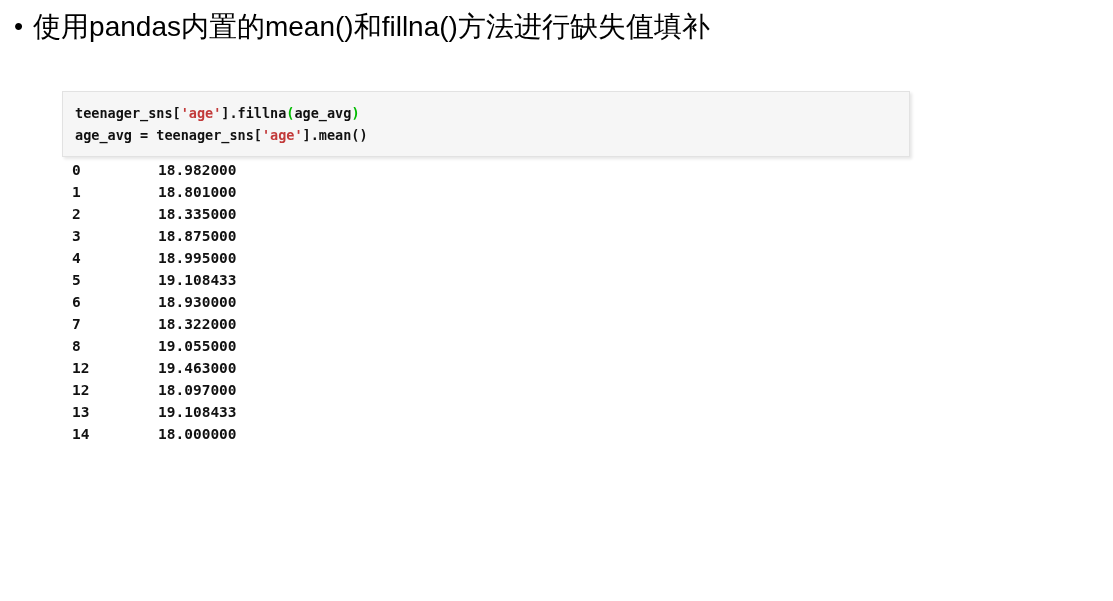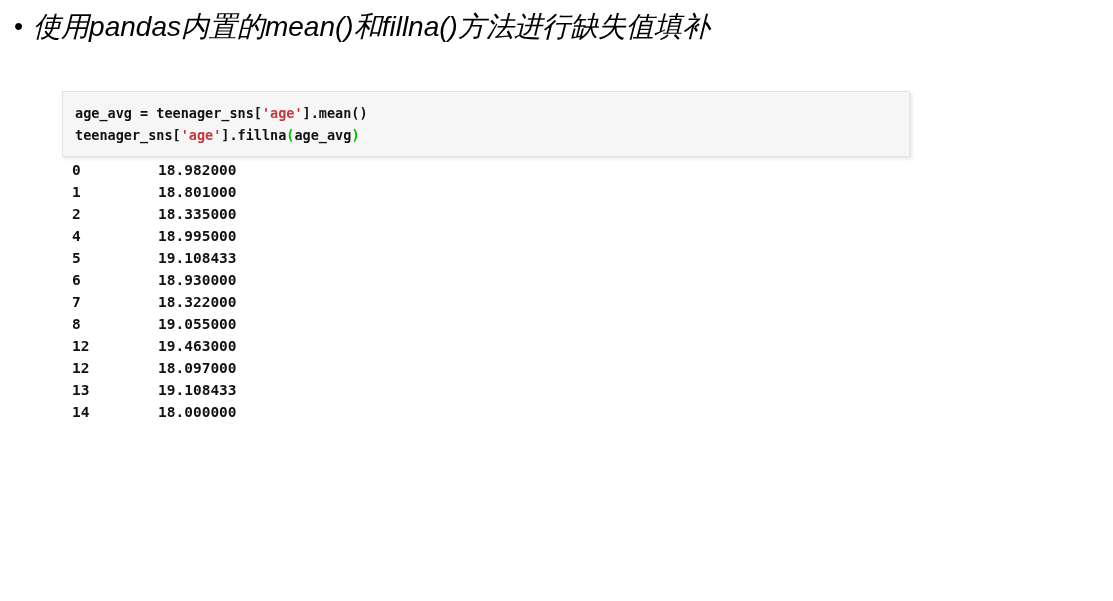--- a/index.html
+++ b/index.html
@@ -31,21 +31,20 @@
     line-height: 34px;
     margin-right: 10px;
     color: #000;
   }
   #slide-title .title-text {
     font-size: 28px;
     line-height: 36px;
     letter-spacing: 0px;
     color: #000000;
     font-family: "Liberation Sans", "DejaVu Sans", sans-serif;
-    font-style: italic;
   }
 
   
   #code-block {
     position: absolute;
     left: 62px;
     top: 91px;
     width: 848px;
     box-sizing: border-box;
     background: #f6f6f6;
@@ -96,29 +95,30 @@
 </style>
 </head>
 <body>
 
 <div id="slide-title">
   <span class="bullet-glyph">•</span>
   <span class="title-text">使用pandas内置的mean()和fillna()方法进行缺失值填补</span>
 </div>
 
 <div id="code-block">
+  <div class="code-line"><span class="tok-plain">teenager_sns[</span><span class="tok-str">'age'</span><span class="tok-plain">].fillna</span><span class="tok-paren">(</span><span class="tok-plain">age_avg</span><span class="tok-paren">)</span></div>
   <div class="code-line"><span class="tok-plain">age_avg = teenager_sns[</span><span class="tok-str">'age'</span><span class="tok-plain">].mean()</span></div>
-  <div class="code-line"><span class="tok-plain">teenager_sns[</span><span class="tok-str">'age'</span><span class="tok-plain">].fillna</span><span class="tok-paren">(</span><span class="tok-plain">age_avg</span><span class="tok-paren">)</span></div>
 </div>
 
 <div id="output-listing">
 
 <span class="out-row"><span class="out-idx">0</span><span class="out-val">18.982000</span></span>
     <span class="out-row"><span class="out-idx">1</span><span class="out-val">18.801000</span></span>
     <span class="out-row"><span class="out-idx">2</span><span class="out-val">18.335000</span></span>
+    <span class="out-row"><span class="out-idx">3</span><span class="out-val">18.875000</span></span>
     <span class="out-row"><span class="out-idx">4</span><span class="out-val">18.995000</span></span>
     <span class="out-row"><span class="out-idx">5</span><span class="out-val">19.108433</span></span>
     <span class="out-row"><span class="out-idx">6</span><span class="out-val">18.930000</span></span>
     <span class="out-row"><span class="out-idx">7</span><span class="out-val">18.322000</span></span>
     <span class="out-row"><span class="out-idx">8</span><span class="out-val">19.055000</span></span>
     <span class="out-row"><span class="out-idx">12</span><span class="out-val">19.463000</span></span>
     <span class="out-row"><span class="out-idx">12</span><span class="out-val">18.097000</span></span>
     <span class="out-row"><span class="out-idx">13</span><span class="out-val">19.108433</span></span>
     <span class="out-row"><span class="out-idx">14</span><span class="out-val">18.000000</span></span>
   </div>

